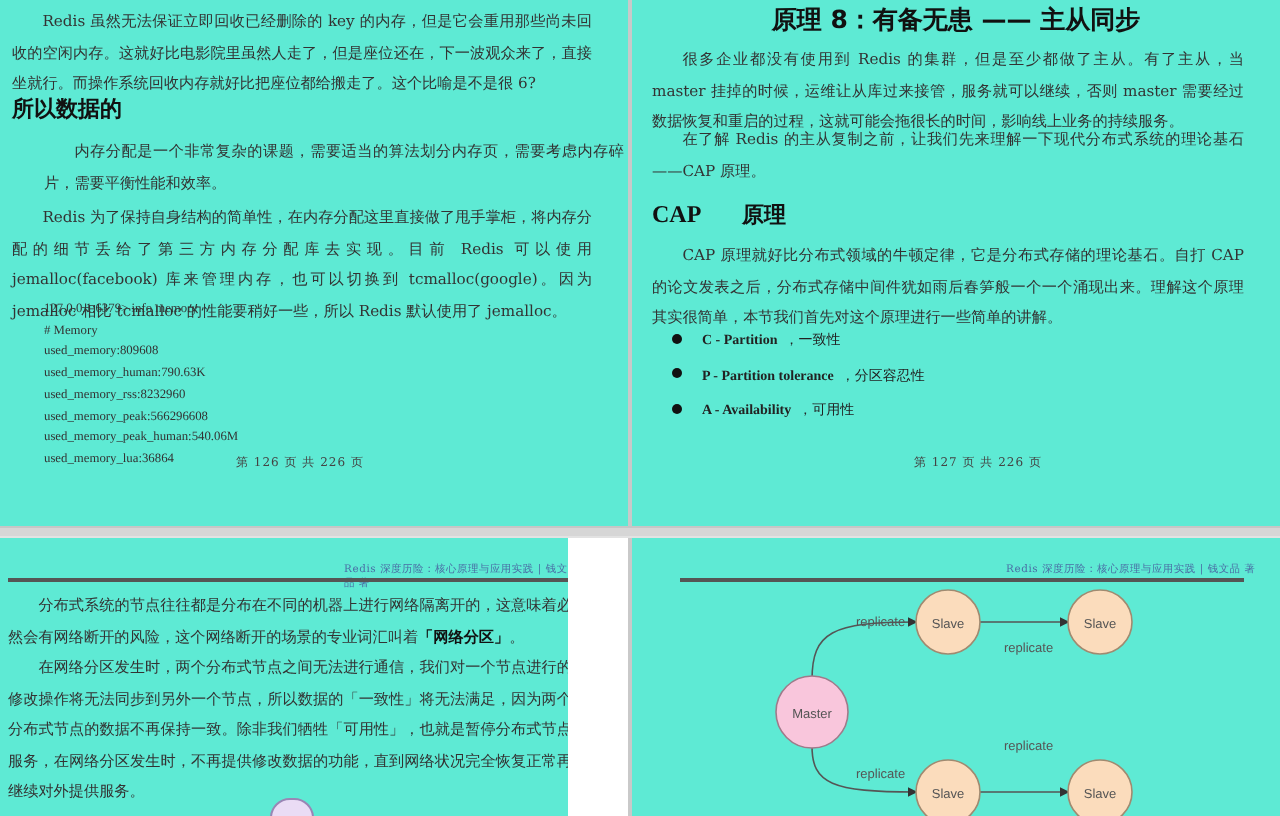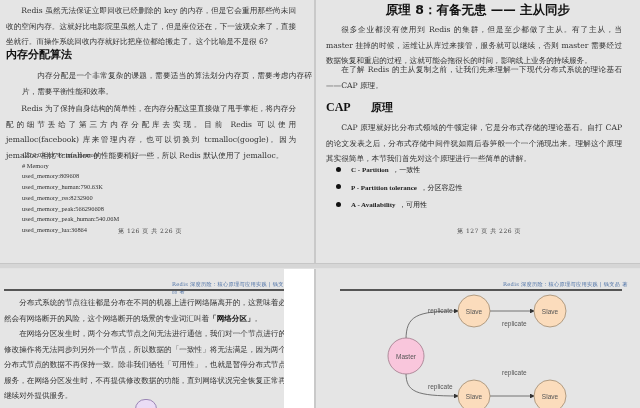--- a/index.html
+++ b/index.html
@@ -1,19 +1,19 @@
 <!DOCTYPE html>
 <html><head>
 <meta charset="utf-8">
 <style>
   * { margin: 0; padding: 0; box-sizing: border-box; }
   html, body { width: 640px; height: 408px; overflow: hidden; background: #ffffff; }
   body { position: relative; font-family: "DejaVu Serif", "Liberation Serif", serif; color: #222; }
 
-  .page { position: absolute; background: #e5e5e5; overflow: hidden; }
+  .page { position: absolute; background: #5eead4; overflow: hidden; }
   #p-tl { left: 0; top: 0; width: 314px; height: 264px; }
   #p-tr { left: 316px; top: 0; width: 324px; height: 264px; }
   #p-bl { left: 0; top: 268px; width: 284px; height: 140px; }
   #p-br { left: 316px; top: 268px; width: 324px; height: 140px; }
 
   .vsep { position: absolute; left: 314px; top: 0; width: 2px; height: 408px; background: #c9c9c9; }
   .hsep { position: absolute; left: 0; top: 263px; width: 640px; height: 6px; background: #d6d6d6; border-top: 1px solid #c6c6c6; border-bottom: 1px solid #e2e2e2; }
 
   .para { font-size: 7.6px; line-height: 15.5px; color: #333; text-indent: 2em; text-align: justify; }
   .h2 { font-family: "DejaVu Sans", "Liberation Sans", sans-serif; font-weight: bold; font-size: 11px; color: #111; }
@@ -53,21 +53,21 @@
 
   #p-br .runhead { left: 187px; top: 13px; }
   #p-br .runline { left: 24px; top: 21px; width: 282px; }
   #p-br svg { position: absolute; left: 0; top: 0; }
 </style>
 </head>
 <body>
 
 <div class="page" id="p-tl">
   <p class="para blk1">Redis 虽然无法保证立即回收已经删除的 key 的内存，但是它会重用那些尚未回收的空闲内存。这就好比电影院里虽然人走了，但是座位还在，下一波观众来了，直接坐就行。而操作系统回收内存就好比把座位都给搬走了。这个比喻是不是很 6?</p>
-  <div class="h2">内存分配算法</div>
+  <div class="h2">所以数据的</div>
   <p class="para blk2">内存分配是一个非常复杂的课题，需要适当的算法划分内存页，需要考虑内存碎片，需要平衡性能和效率。</p>
   <p class="para blk3">Redis 为了保持自身结构的简单性，在内存分配这里直接做了甩手掌柜，将内存分配的细节丢给了第三方内存分配库去实现。目前 Redis 可以使用 jemalloc(facebook) 库来管理内存，也可以切换到 tcmalloc(google)。因为 jemalloc 相比 tcmalloc 的性能要稍好一些，所以 Redis 默认使用了 jemalloc。</p>
   <div class="code">
     <div>127.0.0.1:6379&gt; info memory</div>
     <div># Memory</div>
     <div>used_memory:809608</div>
     <div>used_memory_human:790.63K</div>
     <div>used_memory_rss:8232960</div>
     <div>used_memory_peak:566296608</div>
     <div>used_memory_peak_human:540.06M</div>

